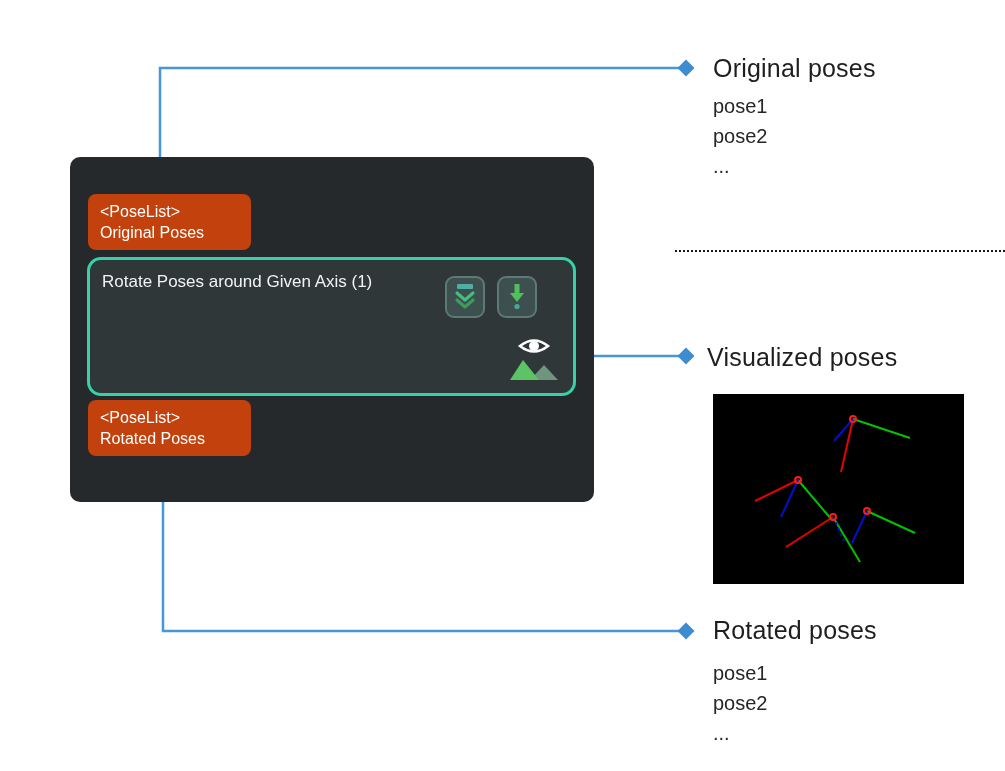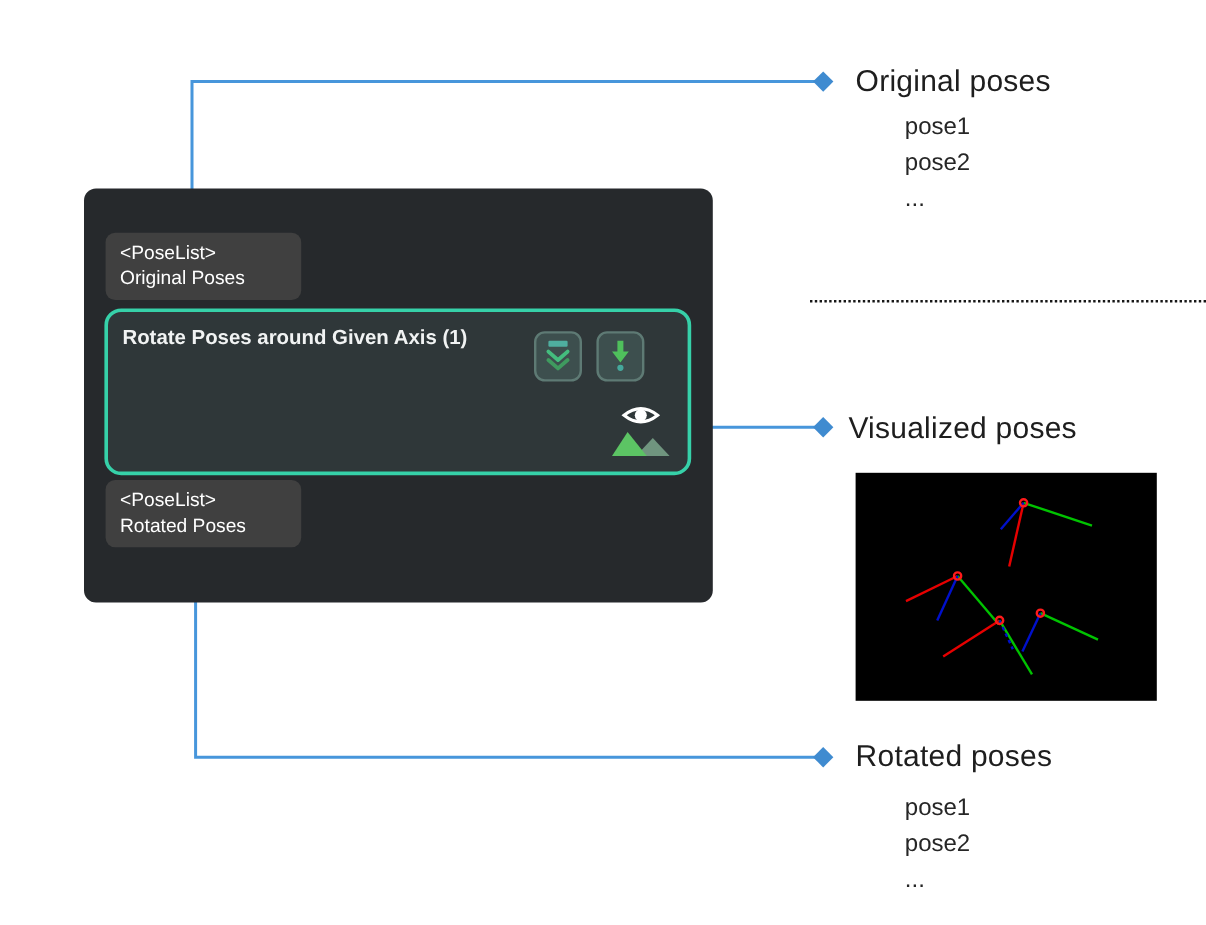--- a/index.html
+++ b/index.html
@@ -12,49 +12,49 @@
 
   
   .node-box {
     position:absolute; left:70px; top:157px; width:524px; height:345px;
     background:#26292c; border-radius:10px;
   }
 
   
   .io-label {
     position:absolute; width:139px; padding:7px 12px;
-    background:#404040; border-radius:8px;
+    background:#c2410c; border-radius:8px;
     color:#ffffff; font-size:16px; line-height:21px;
   }
   .io-label-top    { left:88px; top:194px; }
   .io-label-bottom { left:88px; top:400px; }
 
   
   .inner-node {
     position:absolute; left:87px; top:257px; width:483px; height:133px;
     background:#2f3739; border:3px solid #36d1a9; border-radius:14px;
   }
   .node-title {
     position:absolute; left:12px; top:12px;
-    color:#f1f3f3; font-size:17px; white-space:nowrap;font-weight:bold;
+    color:#f1f3f3; font-size:17px; white-space:nowrap;
   }
   .node-btn {
     position:absolute; top:16px; width:40px; height:42px;
     background:#3d4f4e; border:2px solid #5e7a74; border-radius:9px;
     display:flex; align-items:center; justify-content:center;
     padding:0; cursor:pointer; box-sizing:border-box;
   }
   .btn-unfold  { left:355px; }
   .btn-execute { left:407px; }
   .viz-icon { position:absolute; left:418px; top:74px; width:52px; height:48px; cursor:pointer; }
 
   
   .ann { position:absolute; color:#1e1e1e; }
   .ann-title { font-size:25px; letter-spacing:0.2px; white-space:nowrap; }
-  .ann-items { margin-top:8px;margin-left:41px; }
+  .ann-items { margin-top:8px; }
   .ann-items.loose { margin-top:13px; }
   .ann-item { font-size:20px; line-height:30px; color:#262626; }
   .ann-original   { left:713px; top:54px; }
   .ann-visualized { left:707px; top:343px; }
   .ann-rotated    { left:713px; top:616px; }
 
   .divider {
     position:absolute; left:675px; top:250px; width:330px; height:0;
     border-top:2px dotted #161616;
   }

